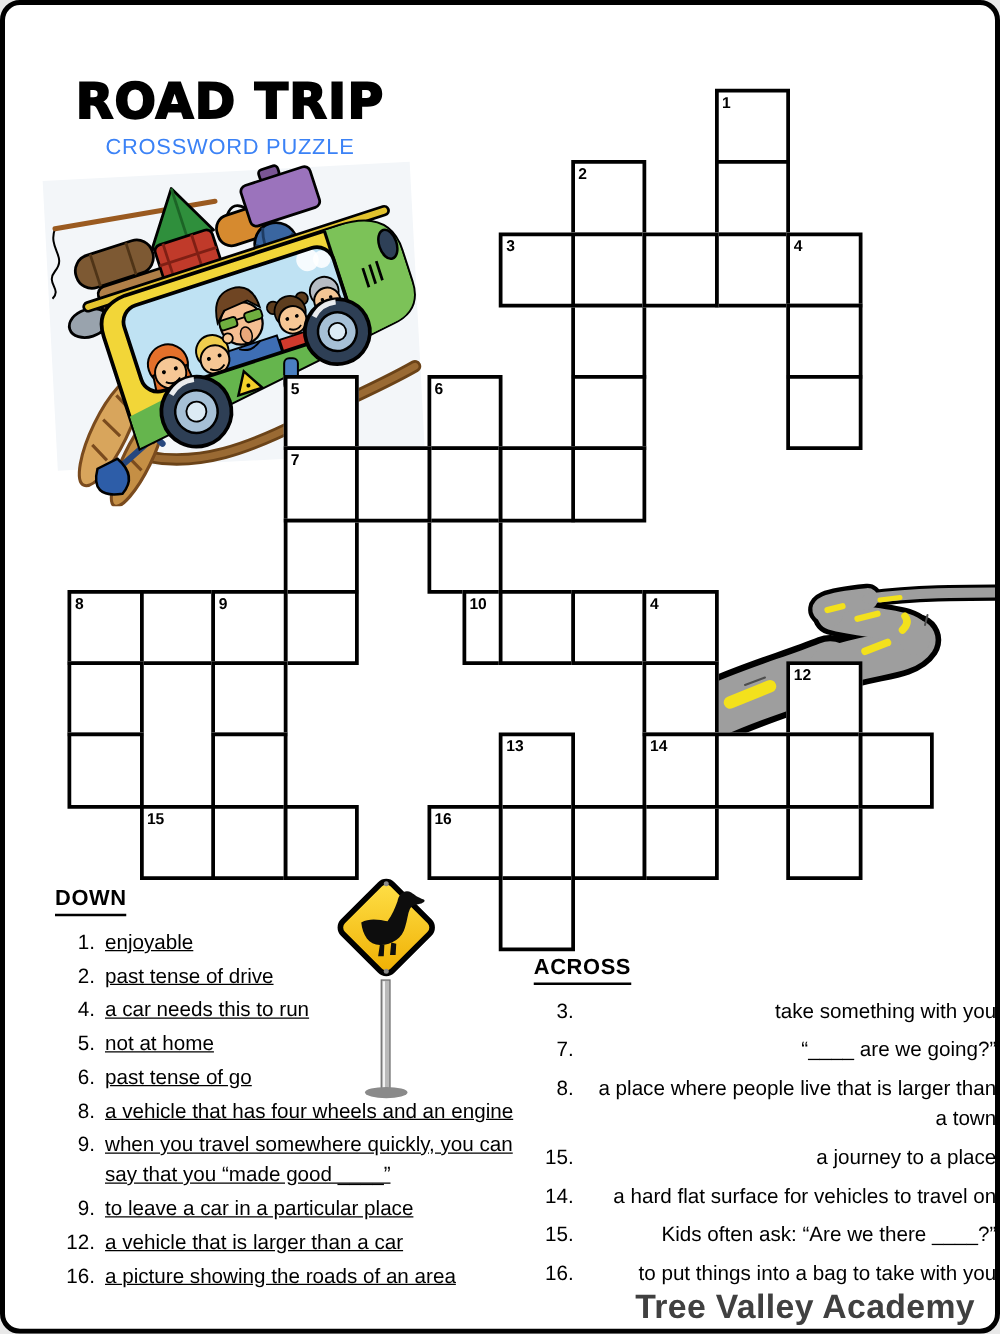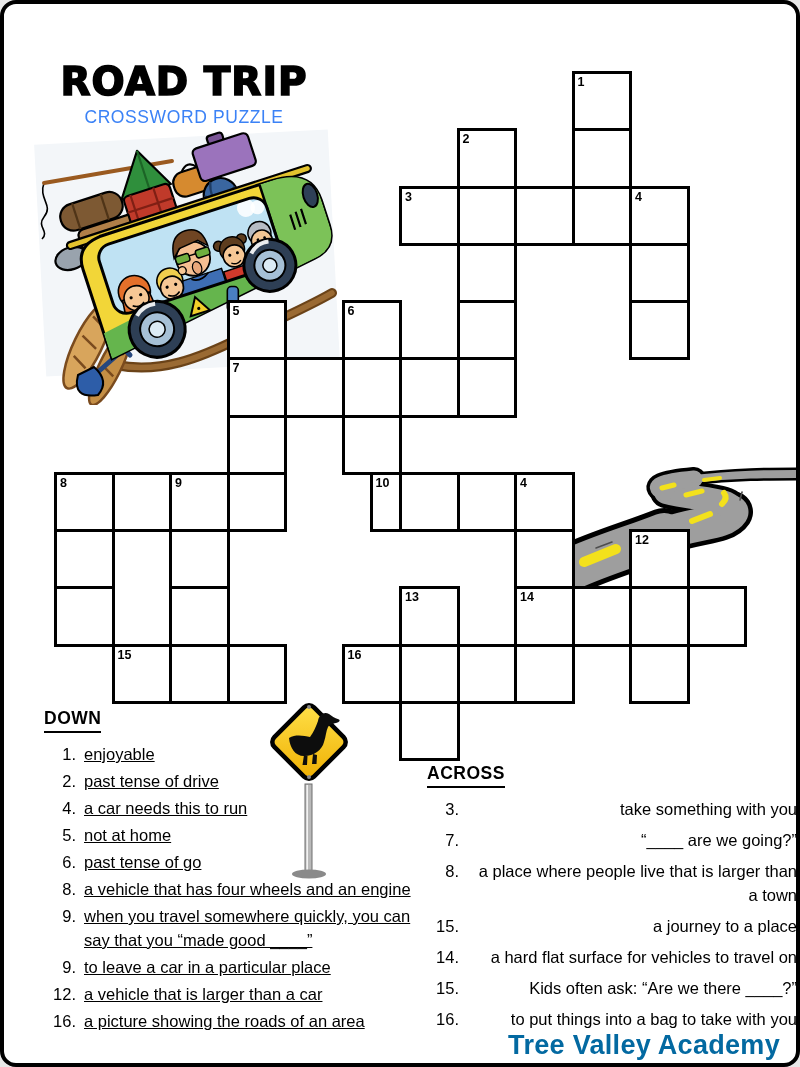--- a/index.html
+++ b/index.html
@@ -375,15 +375,15 @@
           <div class="clue-num">15.</div>
           <div class="clue-text">Kids often ask: “Are we there ____?”</div>
         </div>
         <div class="clue-row">
           <div class="clue-num">16.</div>
           <div class="clue-text">to put things into a bag to take with you</div>
         </div>
       </div>
   </div>
 
-  <div class="footer" style="color: #0369a1;">Tree Valley Academy</div>
+  <div class="footer" style="color: #404040;">Tree Valley Academy</div>
 
 </div>
 
 </body></html>

